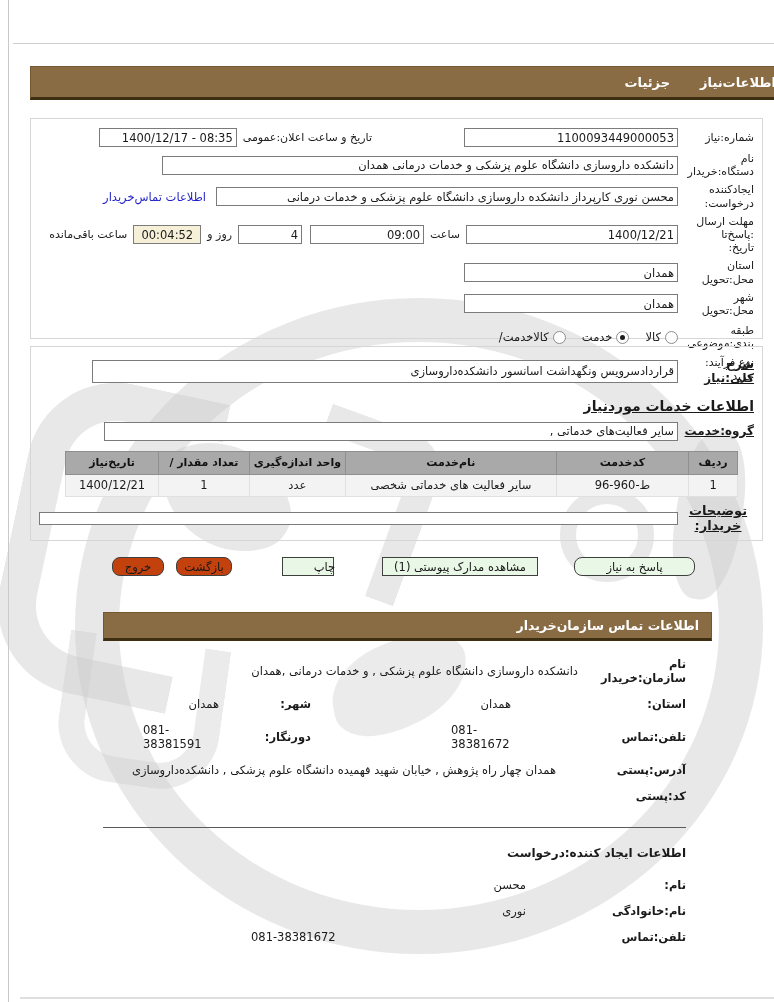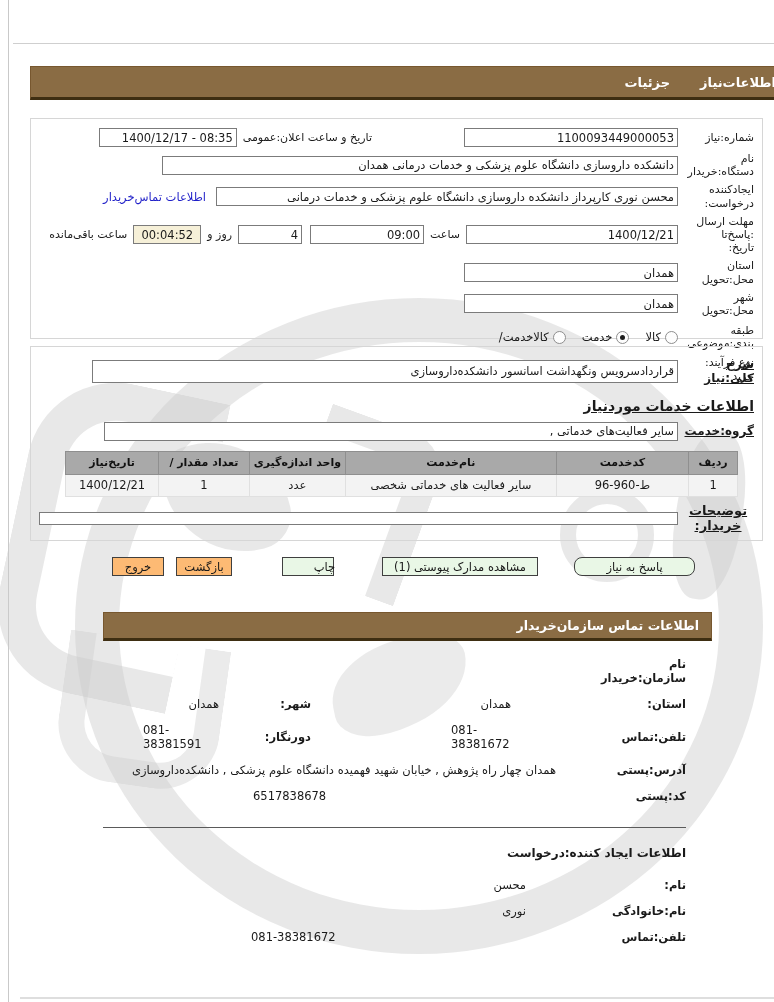--- a/index.html
+++ b/index.html
@@ -65,21 +65,21 @@
     background:#f3f3f3;border:1px solid #e0e0e0;font-size:11.5px;height:21px;text-align:center;padding:0 4px;white-space:nowrap;
   }
 
   
   .btnrow{position:absolute;top:557px;right:79px;direction:rtl;display:flex;align-items:center;z-index:2;}
   .btn{
     height:19px;border:1px solid #3f3f3f;display:flex;align-items:center;justify-content:center;
     font-size:11.5px;cursor:pointer;box-sizing:border-box;white-space:nowrap;
   }
   .btn.green{background:#e9f7e6;}
-  .btn.pink{background:#fdba74;}
+  .btn.pink{background:#c2410c;border-radius:8px;}
 
   
   .contact{position:absolute;left:103px;top:641px;width:583px;direction:rtl;z-index:1;font-size:11.5px;}
   .crow{display:grid;align-items:center;margin-top:12px;direction:rtl;}
   .g2{grid-template-columns:100px 1fr;}
   .g4{grid-template-columns:100px 275px 62px 1fr;}
   .clabel{font-weight:bold;text-align:right;font-size:11.5px;}
   .cval{text-align:right;padding-right:8px;}
   .pad75{padding-right:75px;}
   .pad30{padding-right:30px;}
@@ -281,20 +281,21 @@
 </div>
 
 <div class="brownbar bar2">
   <span>اطلاعات  تماس سازمان‌خریدار</span>
 </div>
 
 <div class="contact">
 
   <div class="crow g2" style="margin-top:16px;">
     <span class="clabel">نام سازمان:خریدار</span>
+    <span class="cval">دانشکده داروسازی دانشگاه علوم پزشکی , و خدمات درمانی ,همدان</span>
   </div>
 
   <div class="crow g4">
     <span class="clabel">استان:</span>
     <span class="cval pad75">همدان</span>
     <span class="clabel">شهر:</span>
     <span class="cval pad30">همدان</span>
   </div>
 
   <div class="crow g4">
@@ -304,21 +305,20 @@
     <span class="cval pad30 ltr" style="text-align:left;padding-left:40px;">081-38381591</span>
   </div>
 
   <div class="crow g2">
     <span class="clabel">آدرس:پستی</span>
     <span class="cval pad30">همدان چهار راه پژوهش , خیابان شهید فهمیده دانشگاه علوم پزشکی , دانشکده‌داروسازی</span>
   </div>
 
   <div class="crow g2">
     <span class="clabel">کد:پستی</span>
-    <span class="cval pad75 ltr" style="text-align:left;padding-left:150px;">6517838678</span>
   </div>
 
   <div class="divider"></div>
 
   <div class="cheading">اطلاعات ایجاد کننده:درخواست</div>
 
   <div class="crow g2" style="margin-top:18px;">
     <span class="clabel">نام:</span>
     <span class="cval pad60">محسن</span>
   </div>

